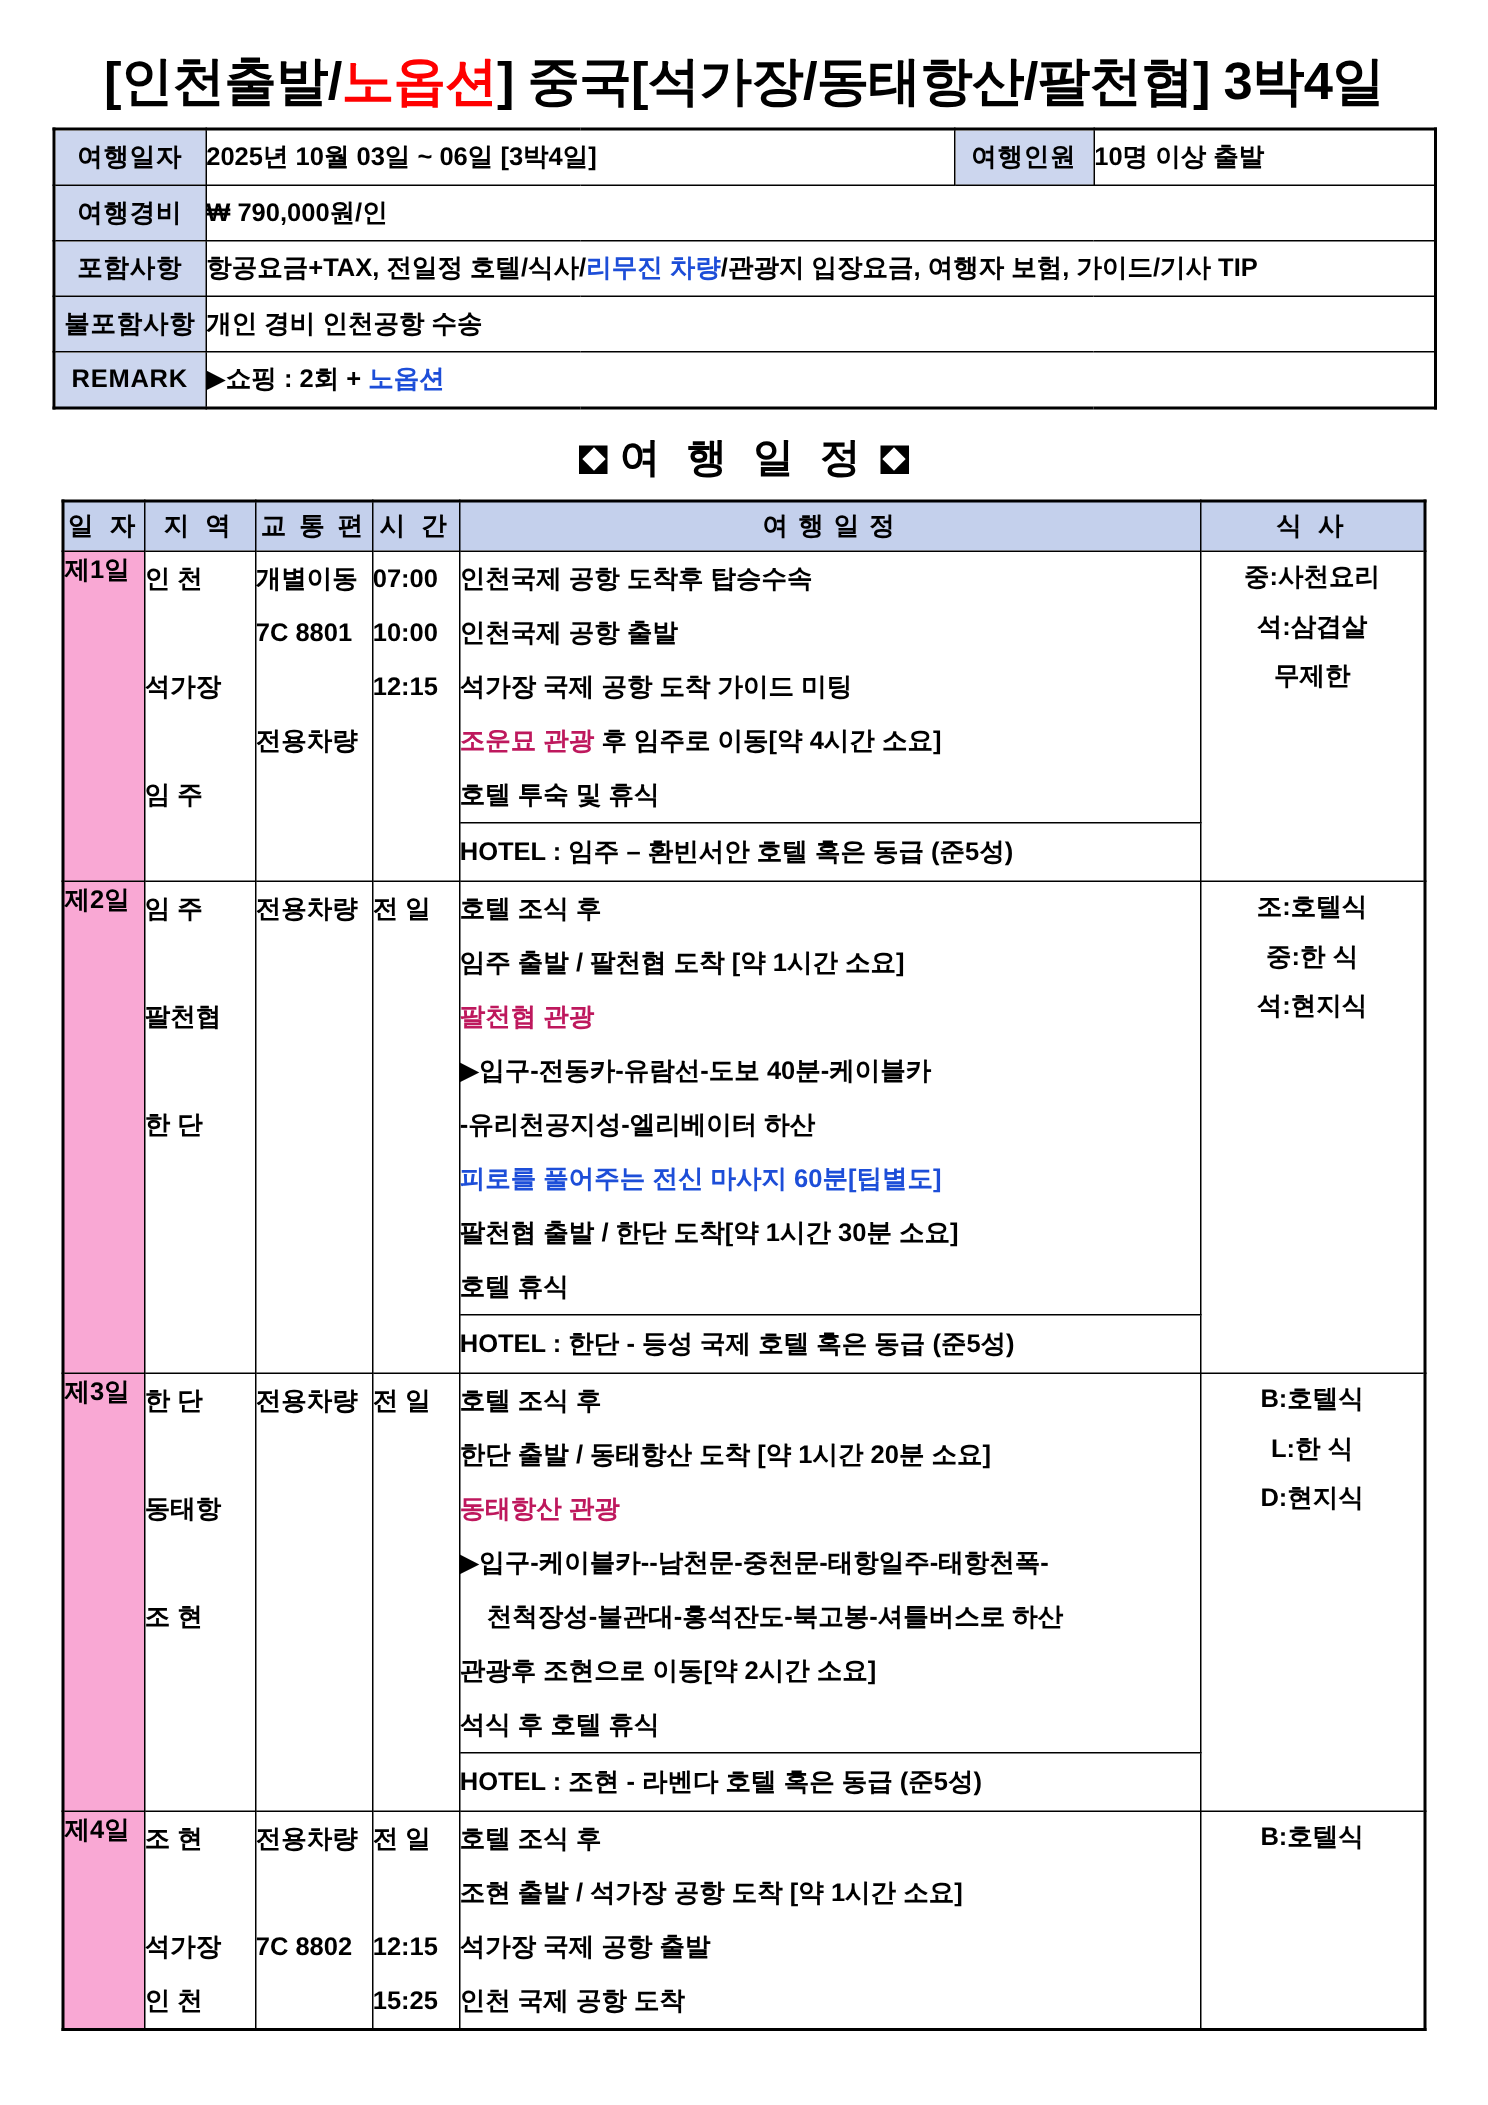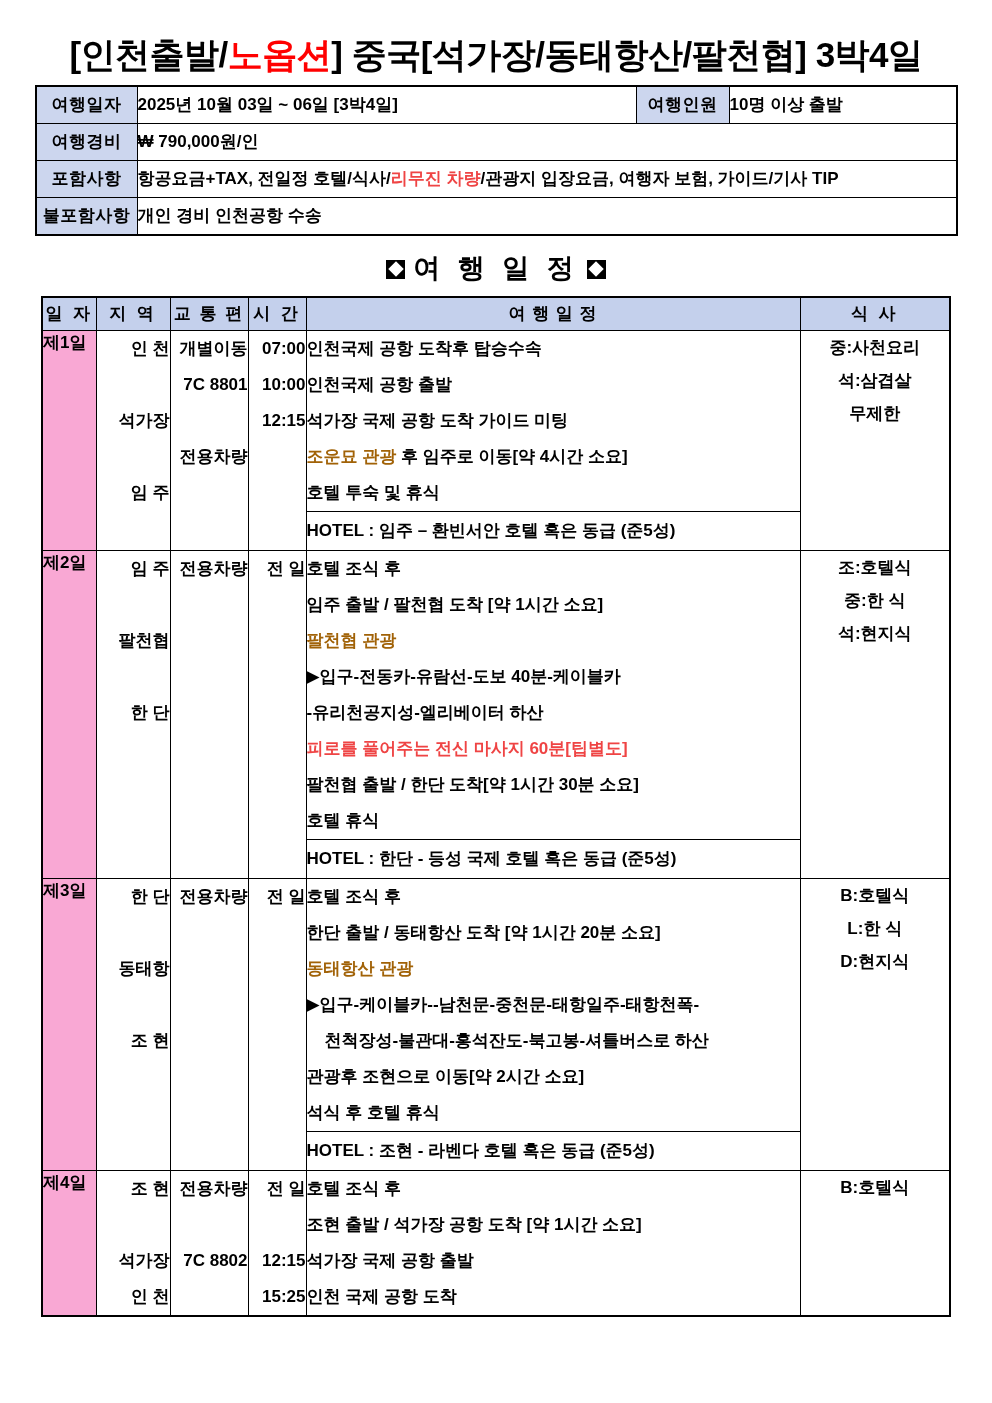--- a/index.html
+++ b/index.html
@@ -60,22 +60,22 @@
   .info-label {
     background: #ccd6ee;
     text-align: center;
     width: 100px;
     letter-spacing: 0.5px;
   }
   .info-value {
     background: #ffffff;
     text-align: left;
   }
-  .red { color: #ef4444; }
-  .blue { color: #a16207; }
+  .red { color: #1d4ed8; }
+  .blue { color: #be185d; }
 
   
   .section-head {
     text-align: center;
     font-size: 27px;
     font-weight: bold;
     letter-spacing: 5px;
     padding-top: 14px;
     padding-bottom: 10px;
     white-space: nowrap;
@@ -130,21 +130,21 @@
   .col-meal   { width: 150px; }
 
   .cell-day {
     background: #f9a8d4;
     vertical-align: middle;
     font-size: 18px;
   }
   .cell-region,
   .cell-trans,
   .cell-time {
-    text-align: right;
+    text-align: left;
     background: #ffffff;
   }
   .cell-meal {
     text-align: center;
     vertical-align: middle;
     background: #ffffff;
     line-height: 1.95;
     letter-spacing: 0px;
   }
   .cell-plan {
@@ -206,20 +206,26 @@
       </tr>
       <tr>
         <td class="info-label">포함사항</td>
         <td class="info-value" colspan="4">
           <span>항공요금+TAX, 전일정 호텔/식사/</span><span class="red">리무진 차량</span><span>/관광지 입장요금, 여행자 보험, 가이드/기사 TIP</span>
         </td>
       </tr>
       <tr>
         <td class="info-label">불포함사항</td>
         <td class="info-value" colspan="4">개인 경비 인천공항 수송</td>
+      </tr>
+      <tr>
+        <td class="info-label">REMARK</td>
+        <td class="info-value" colspan="4">
+          <span>▶쇼핑 : 2회 + </span><span class="red">노옵션</span>
+        </td>
       </tr>
     </tbody>
   </table>
 
   <div class="section-head">
     <span class="dia"></span><span>여 행 일 정</span><span class="dia"></span>
   </div>
 
   <table class="itin-table">
     <colgroup>

